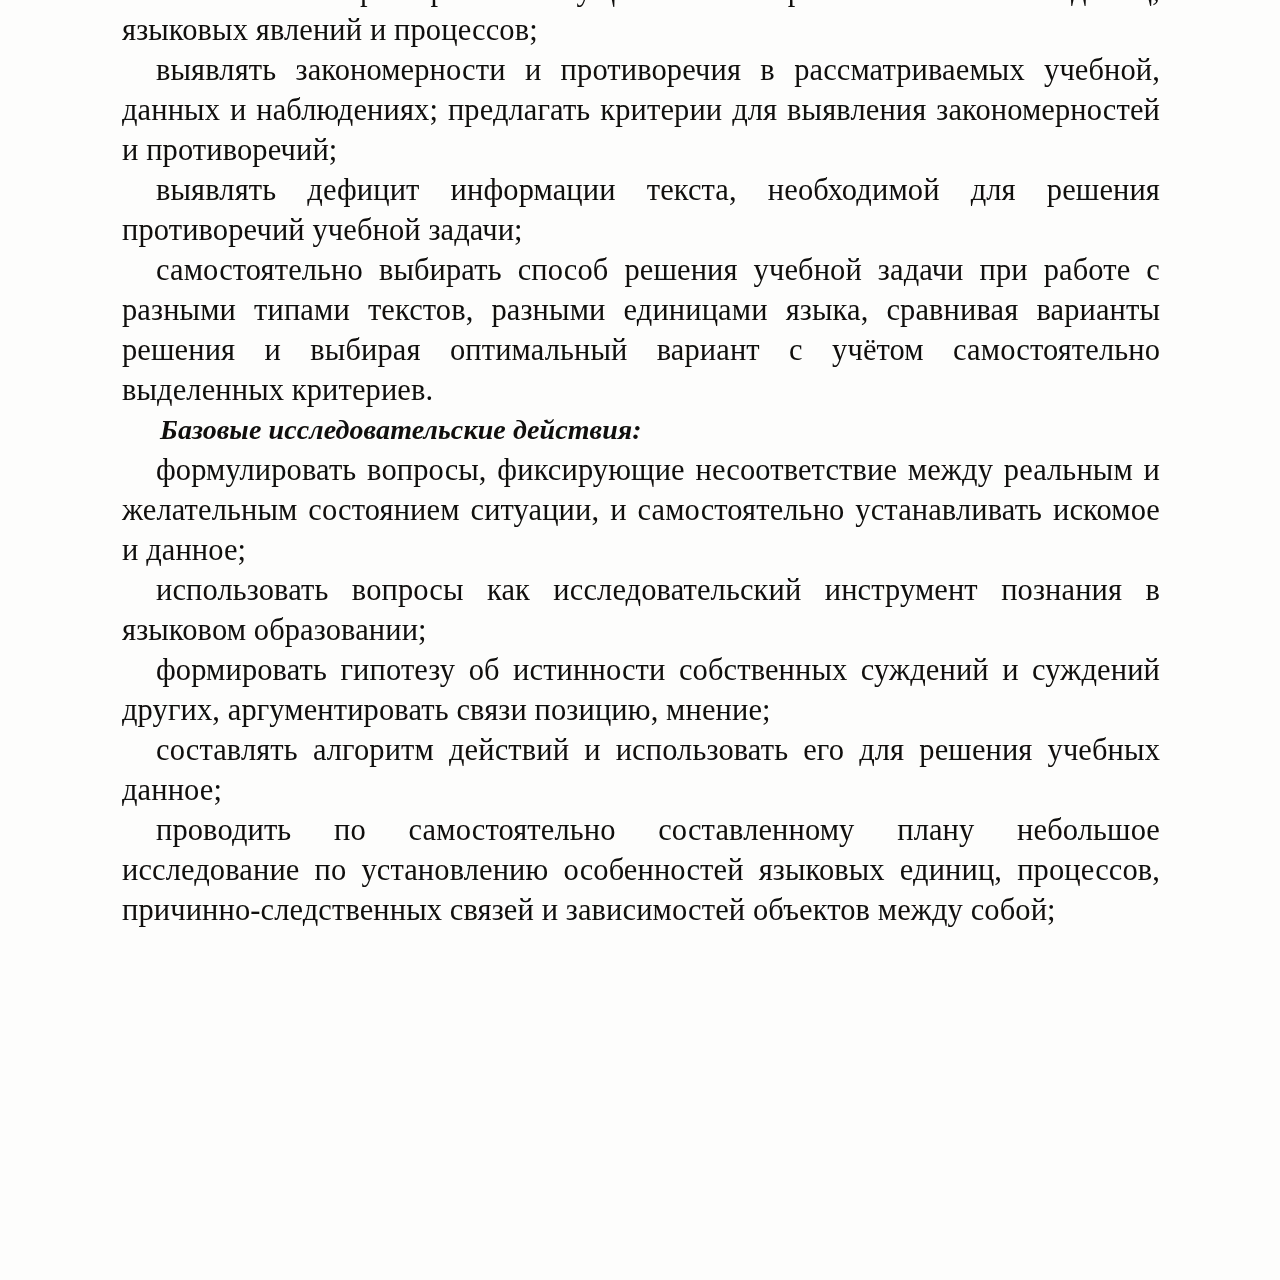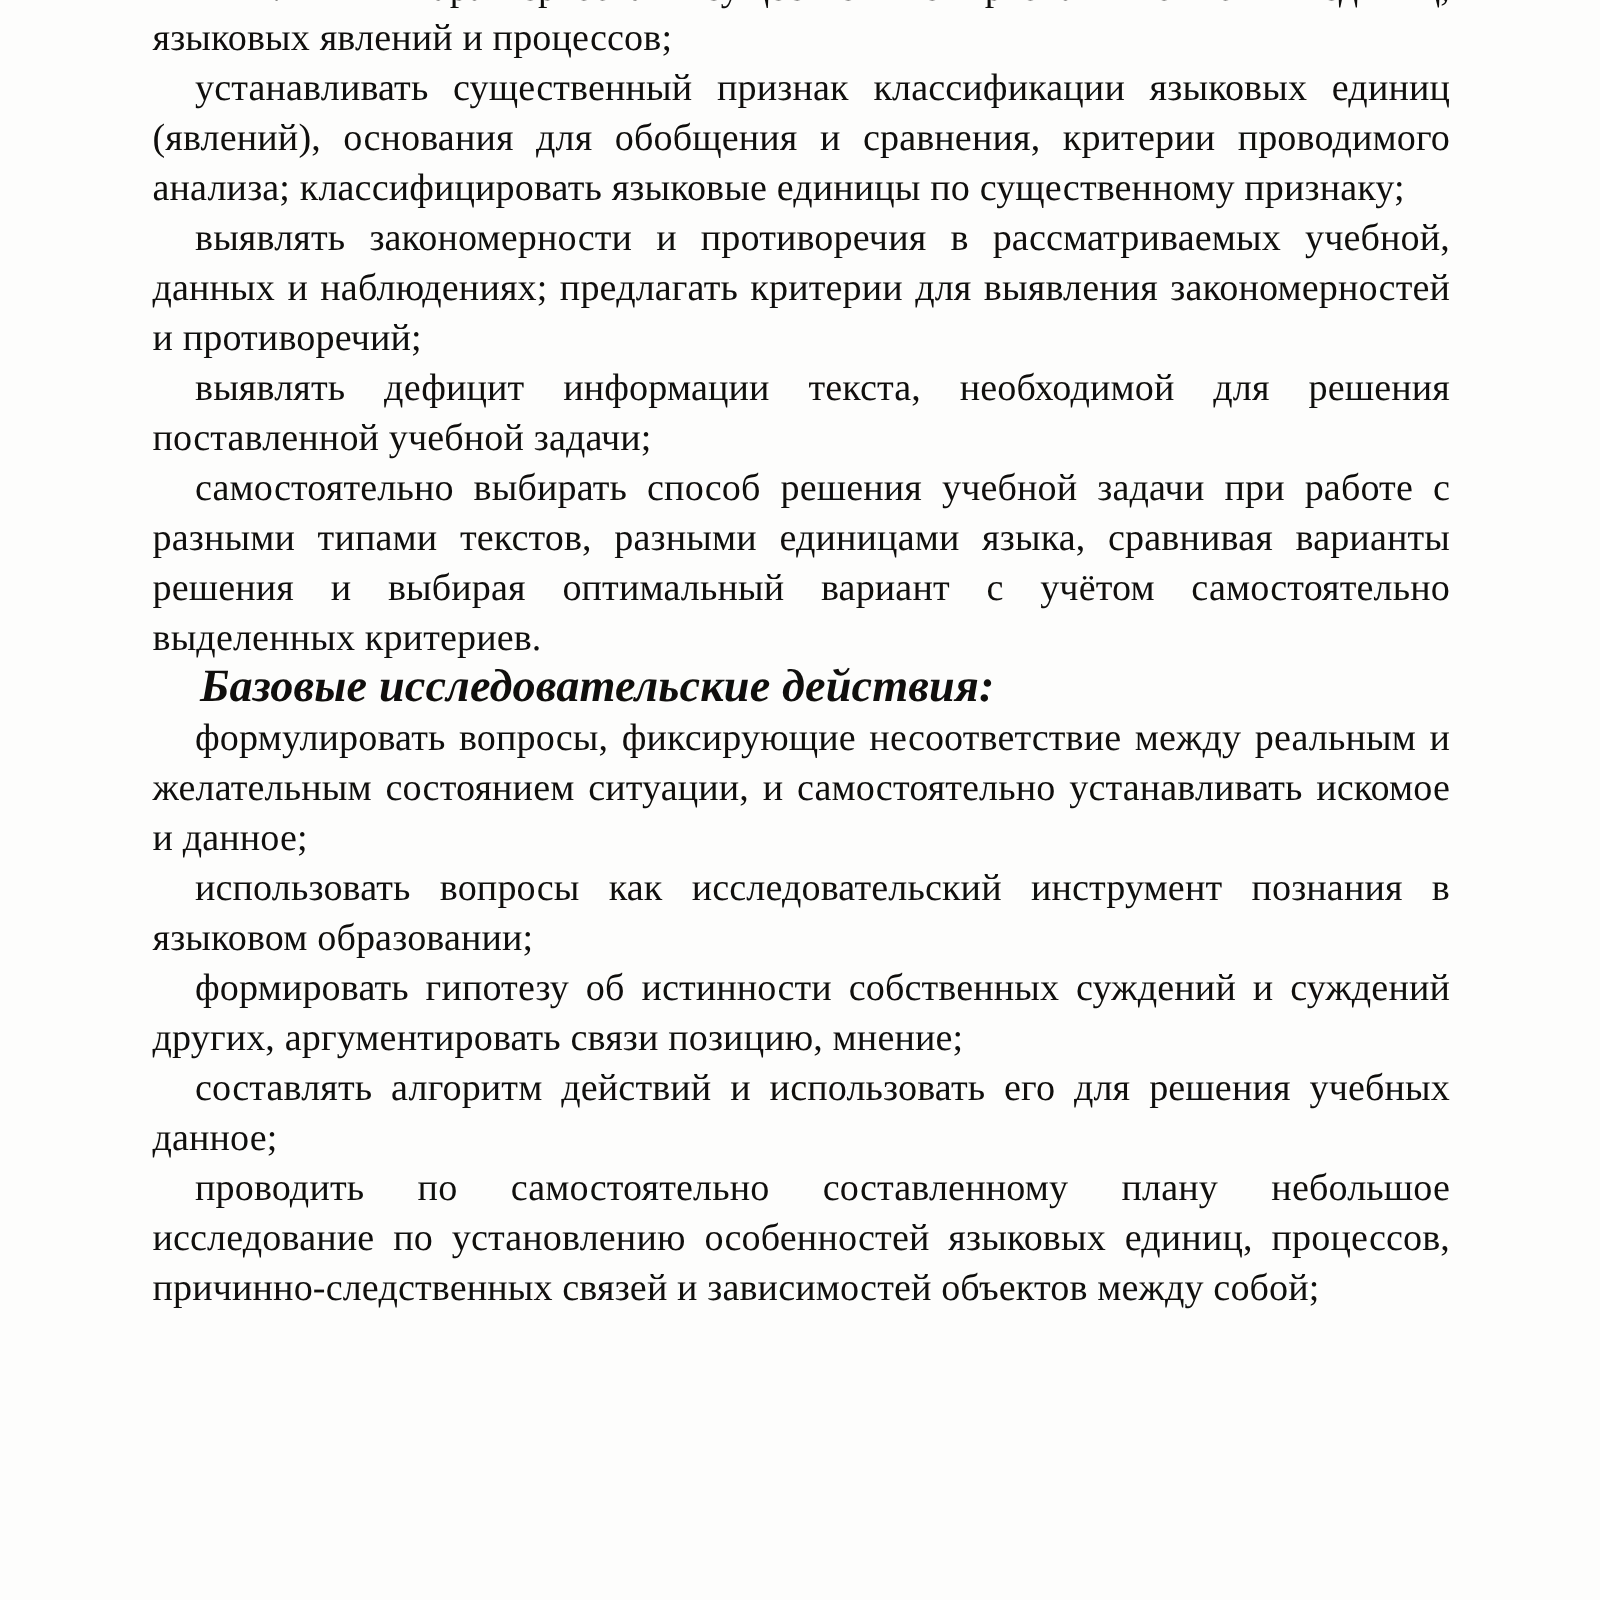--- a/index.html
+++ b/index.html
@@ -44,21 +44,21 @@
   }
 
   
   .para.first {
     text-indent: 34px;
   }
 
   .heading {
     margin: 0;
     padding: 0;
-    font-size: 37px;
+    font-size: 28px;
     line-height: 40px;
     font-weight: bold;
     font-style: italic;
     text-indent: 38px;
     text-align: left;
     letter-spacing: 0.1px;
   }
 
   
   .para.j { text-align-last: left; }
@@ -75,25 +75,24 @@
 </style>
 </head>
 <body>
 
 <div id="page">
 
   <div id="column">
 
     <p class="para first j">выявлять и характеризовать существенные признаки языковых единиц, языковых явлений и процессов;</p>
 
-    <p class="para j">устанавливать существенный признак классификации языковых единиц (явлений), основания для обобщения и сравнения, критерии проводимого анализа; классифицировать языковые единицы по существенному признаку;</p>
 
     <p class="para j">выявлять закономерности и противоречия в рассматриваемых учебной, данных и наблюдениях; предлагать критерии для выявления закономерностей и противоречий;</p>
 
-    <p class="para j">выявлять дефицит информации текста, необходимой для решения поставленной учебной задачи;</p>
+    <p class="para j">выявлять дефицит информации текста, необходимой для решения противоречий учебной задачи;</p>
 
 
     <p class="para j">самостоятельно выбирать способ решения учебной задачи при работе с разными типами текстов, разными единицами языка, сравнивая варианты решения и выбирая оптимальный вариант с учётом самостоятельно выделенных критериев.</p>
 
     <p class="heading">Базовые исследовательские действия:</p>
 
     <p class="para j">формулировать вопросы, фиксирующие несоответствие между реальным и желательным состоянием ситуации, и самостоятельно устанавливать искомое и данное;</p>
 
     <p class="para j">использовать вопросы как исследовательский инструмент познания в языковом образовании;</p>
 

